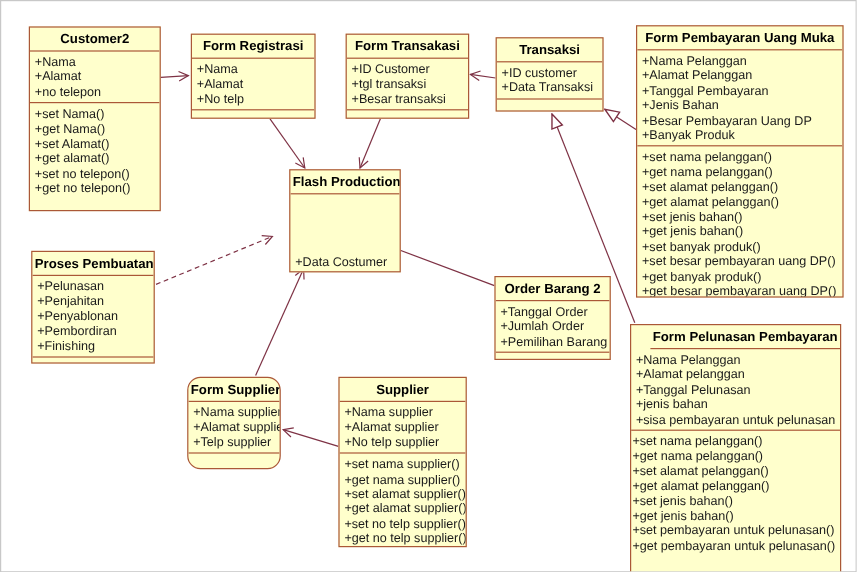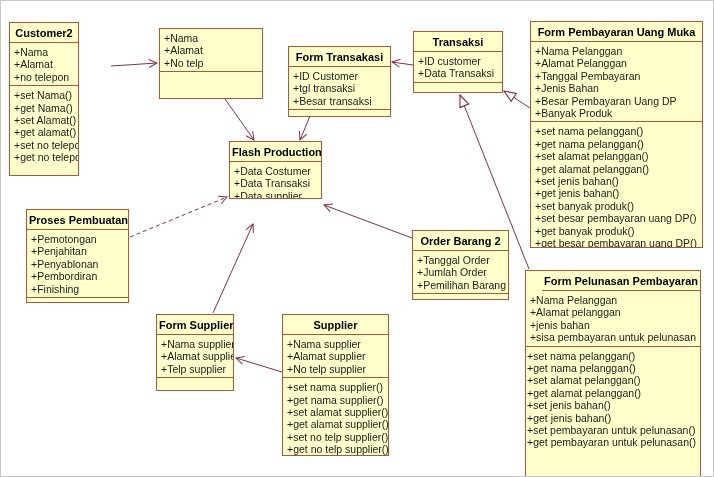--- a/index.html
+++ b/index.html
@@ -75,45 +75,46 @@
         <path d="M412,64 L391,61" class="conn" marker-end="url(#arrow-open)"></path>
         <path d="M529,107 L503,90" class="conn" marker-end="url(#tri-hollow)"></path>
         <path d="M528,268 L459,94" class="conn" marker-end="url(#tri-hollow)"></path>
         <path d="M129,236 L226,196" class="conn" stroke-dasharray="4 3" marker-end="url(#arrow-open)"></path>
         <path d="M411,237 L323,204" class="conn" marker-end="url(#arrow-open)"></path>
         <path d="M212,312 L252,223" class="conn" marker-end="url(#arrow-open)"></path>
         <path d="M281,371 L235,357" class="conn" marker-end="url(#arrow-open)"></path>
       </g>
   </svg>
   <div id="class-layer">
-      <div class="uml-class" style="left: 8px; top: 21px; width: 70px; height: 154px;">
+      <div class="uml-class" style="left: 23px; top: 21px; width: 110px; height: 154px;">
         <div class="uml-title">Customer2</div>
         <div class="uml-attrs">
           <div class="uml-line">+Nama</div>
           <div class="uml-line">+Alamat</div>
           <div class="uml-line">+no telepon</div>
         </div>
         <div class="uml-methods">
           <div class="uml-line">+set Nama()</div>
           <div class="uml-line">+get Nama()</div>
           <div class="uml-line">+set Alamat()</div>
           <div class="uml-line">+get alamat()</div>
           <div class="uml-line">+set no telepon()</div>
           <div class="uml-line">+get no telepon()</div>
         </div>
       </div>
       <div class="uml-class" style="left: 158px; top: 27px; width: 104px; height: 71px;">
+        <div class="uml-title">Form Registrasi</div>
         <div class="uml-attrs">
           <div class="uml-line">+Nama</div>
           <div class="uml-line">+Alamat</div>
           <div class="uml-line">+No telp</div>
         </div>
         <div class="uml-methods"></div>
       </div>
-      <div class="uml-class" style="left: 287px; top: 27px; width: 103px; height: 71px; margin-top: 18px;">
+      <div class="uml-class" style="left: 287px; top: 27px; width: 103px; height: 71px;">
         <div class="uml-title">Form Transakasi</div>
         <div class="uml-attrs">
           <div class="uml-line">+ID Customer</div>
           <div class="uml-line">+tgl transaksi</div>
           <div class="uml-line">+Besar transaksi</div>
         </div>
         <div class="uml-methods"></div>
       </div>
       <div class="uml-class" style="left: 412px; top: 30px; width: 90px; height: 62px;">
         <div class="uml-title">Transaksi</div>
@@ -139,34 +140,34 @@
           <div class="uml-line">+set alamat pelanggan()</div>
           <div class="uml-line">+get alamat pelanggan()</div>
           <div class="uml-line">+set jenis bahan()</div>
           <div class="uml-line">+get jenis bahan()</div>
           <div class="uml-line">+set banyak produk()</div>
           <div class="uml-line">+set besar pembayaran uang DP()</div>
           <div class="uml-line">+get banyak produk()</div>
           <div class="uml-line">+get besar pembayaran uang DP()</div>
         </div>
       </div>
-      <div class="uml-class" style="left: 228px; top: 140px; width: 93px; height: 58px;">
+      <div class="uml-class" style="left: 240px; top: 140px; width: 93px; height: 86px; gap: 48px;">
         <div class="uml-title">Flash Production</div>
         <div class="uml-attrs">
           <div class="uml-line">+Data Costumer</div>
           <div class="uml-line">+Data Transaksi</div>
           <div class="uml-line">+Data supplier</div>
           <div class="uml-line">+Data Order</div>
         </div>
         <div class="uml-methods"></div>
       </div>
       <div class="uml-class" style="left: 25px; top: 208px; width: 103px; height: 94px;">
         <div class="uml-title">Proses Pembuatan</div>
         <div class="uml-attrs">
-          <div class="uml-line">+Pemotongan</div>
+          <div class="uml-line">+Pelunasan</div>
           <div class="uml-line">+Penjahitan</div>
           <div class="uml-line">+Penyablonan</div>
           <div class="uml-line">+Pembordiran</div>
           <div class="uml-line">+Finishing</div>
         </div>
         <div class="uml-methods"></div>
       </div>
       <div class="uml-class" style="left: 411px; top: 229px; width: 97px; height: 70px;">
         <div class="uml-title">Order Barang 2</div>
         <div class="uml-attrs">
@@ -174,35 +175,36 @@
           <div class="uml-line">+Jumlah Order</div>
           <div class="uml-line">+Pemilihan Barang</div>
         </div>
         <div class="uml-methods"></div>
       </div>
       <div class="uml-class" style="left: 524px; top: 269px; width: 176px; height: 212px; align-items: flex-end;">
         <div class="uml-title">Form Pelunasan Pembayaran</div>
         <div class="uml-attrs">
           <div class="uml-line">+Nama Pelanggan</div>
           <div class="uml-line">+Alamat pelanggan</div>
+          <div class="uml-line">+Tanggal Pelunasan</div>
           <div class="uml-line">+jenis bahan</div>
           <div class="uml-line">+sisa pembayaran untuk pelunasan</div>
         </div>
         <div class="uml-methods">
           <div class="uml-line">+set nama pelanggan()</div>
           <div class="uml-line">+get nama pelanggan()</div>
           <div class="uml-line">+set alamat pelanggan()</div>
           <div class="uml-line">+get alamat pelanggan()</div>
           <div class="uml-line">+set jenis bahan()</div>
           <div class="uml-line">+get jenis bahan()</div>
           <div class="uml-line">+set pembayaran untuk pelunasan()</div>
           <div class="uml-line">+get pembayaran untuk pelunasan()</div>
         </div>
       </div>
-      <div class="uml-class" style="left: 155px; top: 313px; width: 78px; height: 77px;">
+      <div class="uml-class" style="left: 155px; top: 313px; width: 78px; height: 77px; border-radius: 11px;">
         <div class="uml-title">Form Supplier</div>
         <div class="uml-attrs">
           <div class="uml-line">+Nama supplier</div>
           <div class="uml-line">+Alamat supplier</div>
           <div class="uml-line">+Telp supplier</div>
         </div>
         <div class="uml-methods"></div>
       </div>
       <div class="uml-class" style="left: 281px; top: 313px; width: 107px; height: 142px;">
         <div class="uml-title">Supplier</div>

